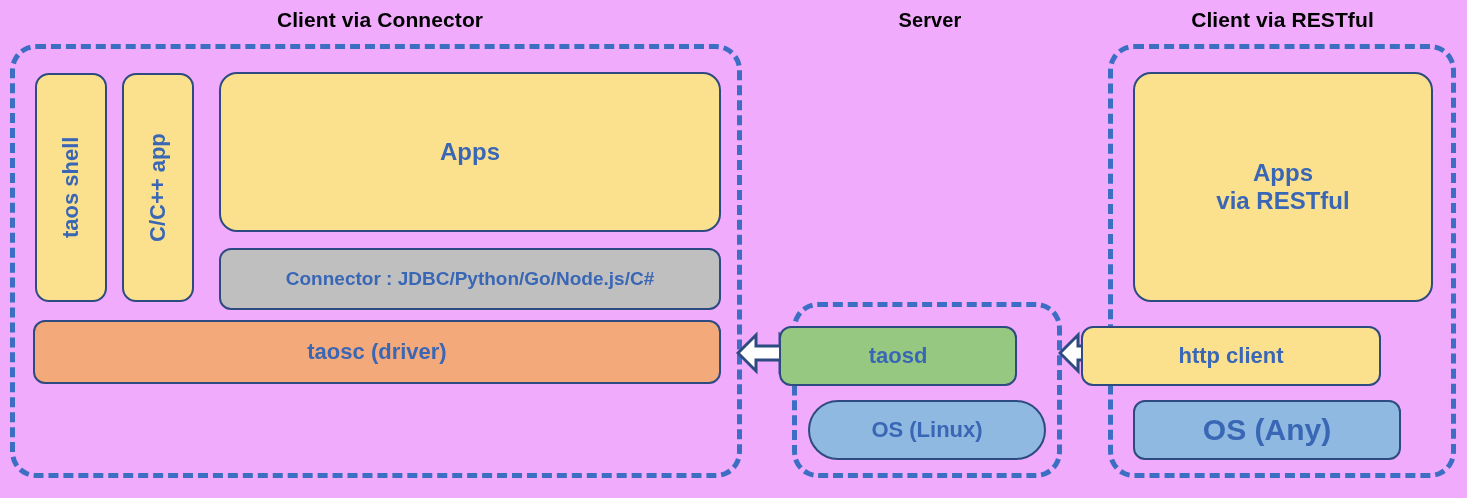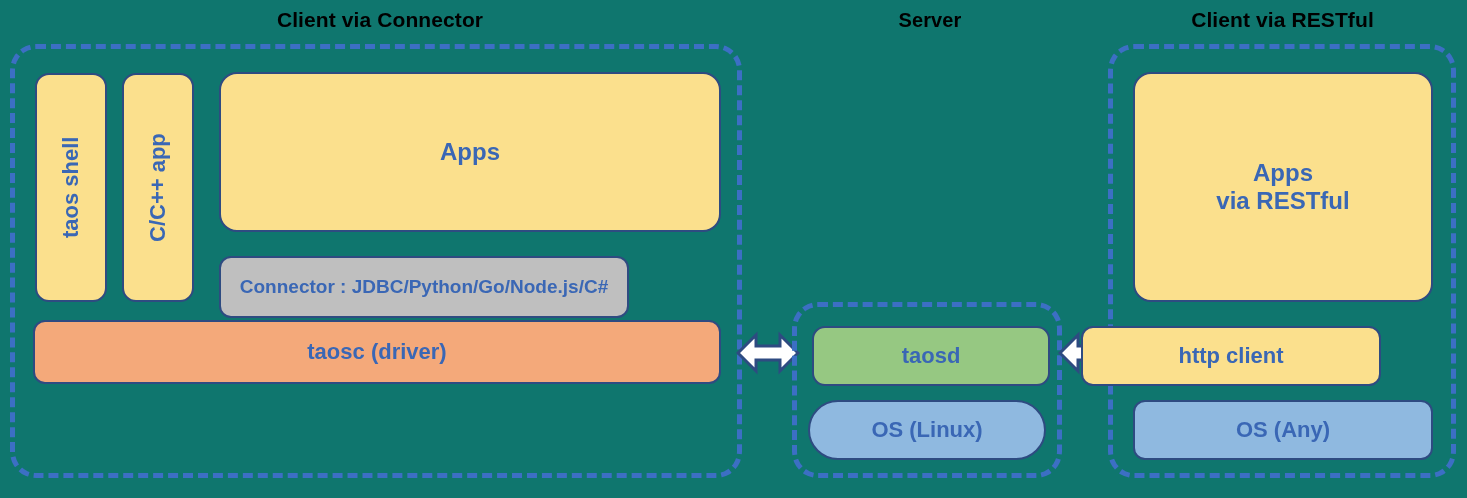--- a/index.html
+++ b/index.html
@@ -7,21 +7,21 @@
     padding: 0;
     background: #ffffff;
   }
   body {
     font-family: "Liberation Sans", sans-serif;
   }
   #stage {
     position: relative;
     width: 1467px;
     height: 498px;
-    background: #0f766e;
+    background: #f0abfc;
     overflow: hidden;
   }
 
   
   .section-title {
     position: absolute;
     text-align: center;
     color: #000000;
     font-weight: bold;
     font-size: 21px;
@@ -82,45 +82,45 @@
   <div class="section-title" style="left:790px; top:9px; width:280px; font-size:20px;">Server</div>
 
   <div class="dashed-group" style="left:10px; top:44px; width:732px; height:434px;"></div>
 
   <div class="block yellow vertical" style="left:35px; top:73px; width:72px; height:229px; font-size:22px;">taos shell</div>
 
   <div class="block yellow vertical" style="left:122px; top:73px; width:72px; height:229px; font-size:22px;">C/C++ app</div>
 
   <div class="block yellow" style="left:219px; top:72px; width:502px; height:160px; font-size:24px; border-radius:18px;">Apps</div>
 
-  <div class="block grey" style="left:219px; top:256px; width:410px; height:62px; font-size:19px;">Connector : JDBC/Python/Go/Node.js/C#</div>
+  <div class="block grey" style="left:219px; top:248px; width:502px; height:62px; font-size:19px;">Connector : JDBC/Python/Go/Node.js/C#</div>
 
   <div class="block orange" style="left:33px; top:320px; width:688px; height:64px; font-size:22px;">taosc (driver)</div>
 
 
   <div class="arrow" style="left:736px; top:328px; width:64px; height:50px;">
     <svg width="64" height="50" viewBox="0 0 64 50">
       <polygon points="2,25 20,7 20,18 44,18 44,7 62,25 44,43 44,32 20,32 20,43" fill="#ffffff" stroke="#2E4B81" stroke-width="3" stroke-linejoin="miter"></polygon>
     </svg>
   </div>
 
   <div class="dashed-group" style="left:792px; top:302px; width:270px; height:176px;"></div>
 
-  <div class="block green" style="left:812px; top:326px; width:238px; height:60px; font-size:22px;border-radius:13px;">taosd</div>
+  <div class="block green" style="left:779px; top:326px; width:238px; height:60px; font-size:22px;">taosd</div>
 
   <div class="block blue" style="left:808px; top:400px; width:238px; height:60px; font-size:22px;border-radius:30px;">OS (Linux)</div>
 
   <div class="arrow" style="left:1058px; top:328px; width:64px; height:50px;">
     <svg width="64" height="50" viewBox="0 0 64 50">
       <polygon points="2,25 20,7 20,18 44,18 44,7 62,25 44,43 44,32 20,32 20,43" fill="#ffffff" stroke="#2E4B81" stroke-width="3" stroke-linejoin="miter"></polygon>
     </svg>
   </div>
 
   <div class="dashed-group" style="left:1108px; top:44px; width:348px; height:434px;"></div>
 
   <div class="block yellow" style="left:1133px; top:72px; width:300px; height:230px; font-size:24px; border-radius:18px;">Apps
 via RESTful</div>
 
   <div class="block yellow" style="left:1081px; top:326px; width:300px; height:60px; font-size:22px;">http client</div>
 
-  <div class="block blue" style="left:1133px; top:400px; width:300px; height:60px; font-size:22px;">OS (Any)</div>
+  <div class="block blue" style="left:1133px; top:400px; width:268px; height:60px; font-size:30px;">OS (Any)</div>
 
 </div>
 
 </body></html>

